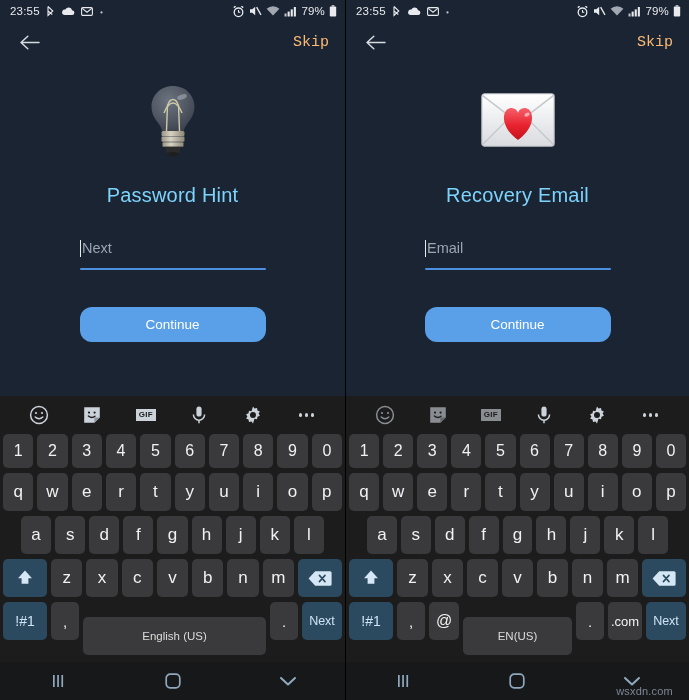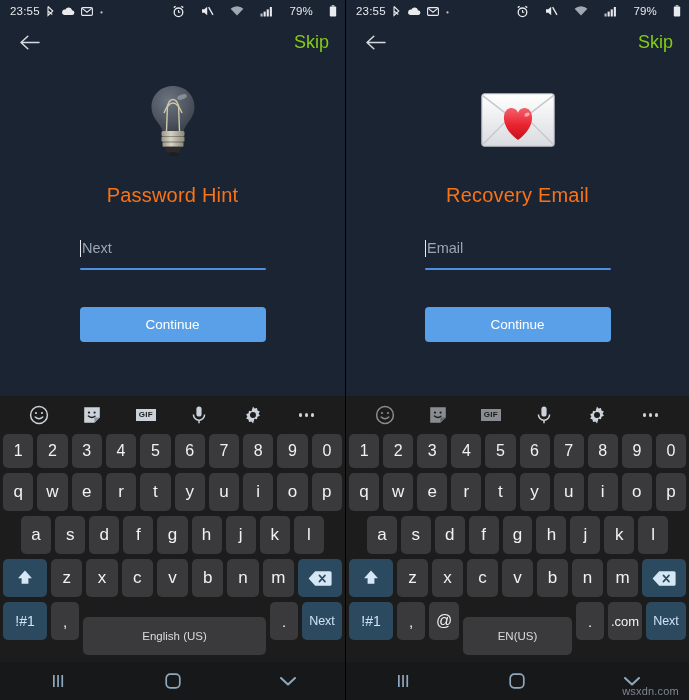--- a/index.html
+++ b/index.html
@@ -36,43 +36,44 @@
     height: 22px;
     flex: 0 0 22px;
     display: flex;
     align-items: center;
     padding: 0 8px 0 10px;
     color: #e8eaed;
     font-size: 11.5px;
     letter-spacing: .2px;
   }
   .sb-left { display: flex; align-items: center; gap: 6px; }
-  .sb-right { margin-left: auto; display: flex; align-items: center; gap: 16px; }
+  .sb-right { margin-left: auto; display: flex; align-items: center; gap: 4px; }
   .sb-icon { display: inline-flex; align-items: center; justify-content: center; }
   .sb-icon svg { display: block; }
   .sb-batt { font-size: 11.5px; }
 
   
   .appbar {
     height: 40px;
     flex: 0 0 40px;
     display: flex;
     align-items: center;
     padding: 0 16px;
   }
   .back-btn {
     width: 26px; height: 26px;
     display: flex; align-items: center; justify-content: center;
     cursor: pointer;
   }
   .skip-btn {
     margin-left: auto;
-    color: #84cc16;
-    font-size: 18px;
+    color: #fdba74;
+    font-size: 15px;
     cursor: pointer;
+    font-family: Liberation Mono, monospace;
   }
 
   
   .content {
     flex: 1 1 auto;
     display: flex;
     flex-direction: column;
     align-items: center;
     padding-top: 16px;
     min-height: 0;
@@ -81,21 +82,21 @@
     width: 76px;
     height: 76px;
     display: flex;
     align-items: center;
     justify-content: center;
     margin-top: 4px;
   }
   .hero-icon svg { display: block; }
   .screen-title {
     margin-top: 26px;
-    color: #f97316;
+    color: #7dd3fc;
     font-size: 20px;
     font-weight: 400;
     letter-spacing: .2px;
   }
   .field-wrap {
     margin-top: 30px;
     width: 186px;
     position: relative;
   }
   .field-row {
@@ -118,21 +119,21 @@
     height: 2px;
     background: #4f8fe0;
     border-radius: 1px;
   }
   .cta {
     margin-top: 37px;
     width: 186px;
     height: 35px;
     background: #5aa0e8;
     border: none;
-    border-radius: 4px;
+    border-radius: 12px;
     color: #ffffff;
     font-size: 13.5px;
     font-family: "Liberation Sans", sans-serif;
     cursor: pointer;
     display: flex;
     align-items: center;
     justify-content: center;
   }
 
   
@@ -210,21 +211,21 @@
     position: relative;
   }
   .nav-btn {
     width: 40px; height: 28px;
     display: flex; align-items: center; justify-content: center;
     cursor: pointer;
   }
   .nav-btn svg { display: block; }
   .watermark {
     position: absolute;
-    right: 10px;
+    right: 16px;
     bottom: 3px;
     color: #7b8794;
     font-size: 11px;
     letter-spacing: .2px;
   }
   
   .phone.right .kb-tool .tool-dim { opacity: .62; }
 </style>
 </head>
 <body>

